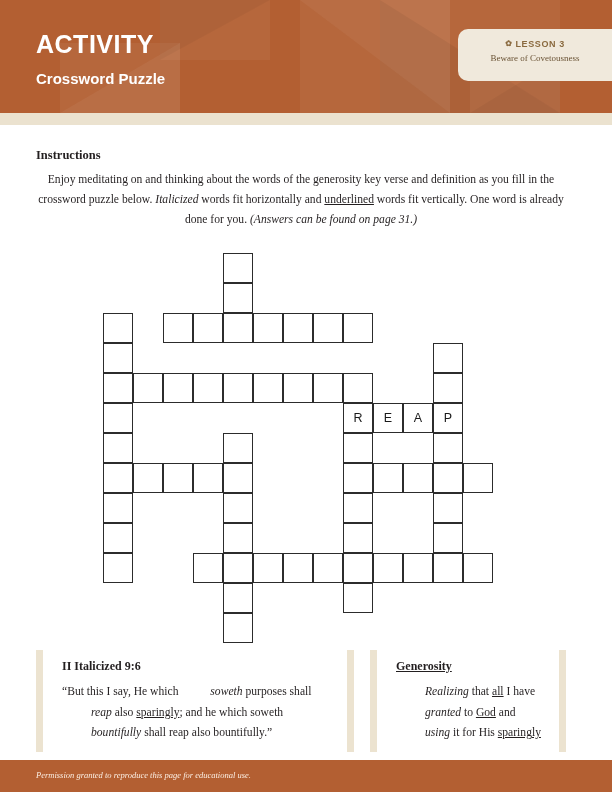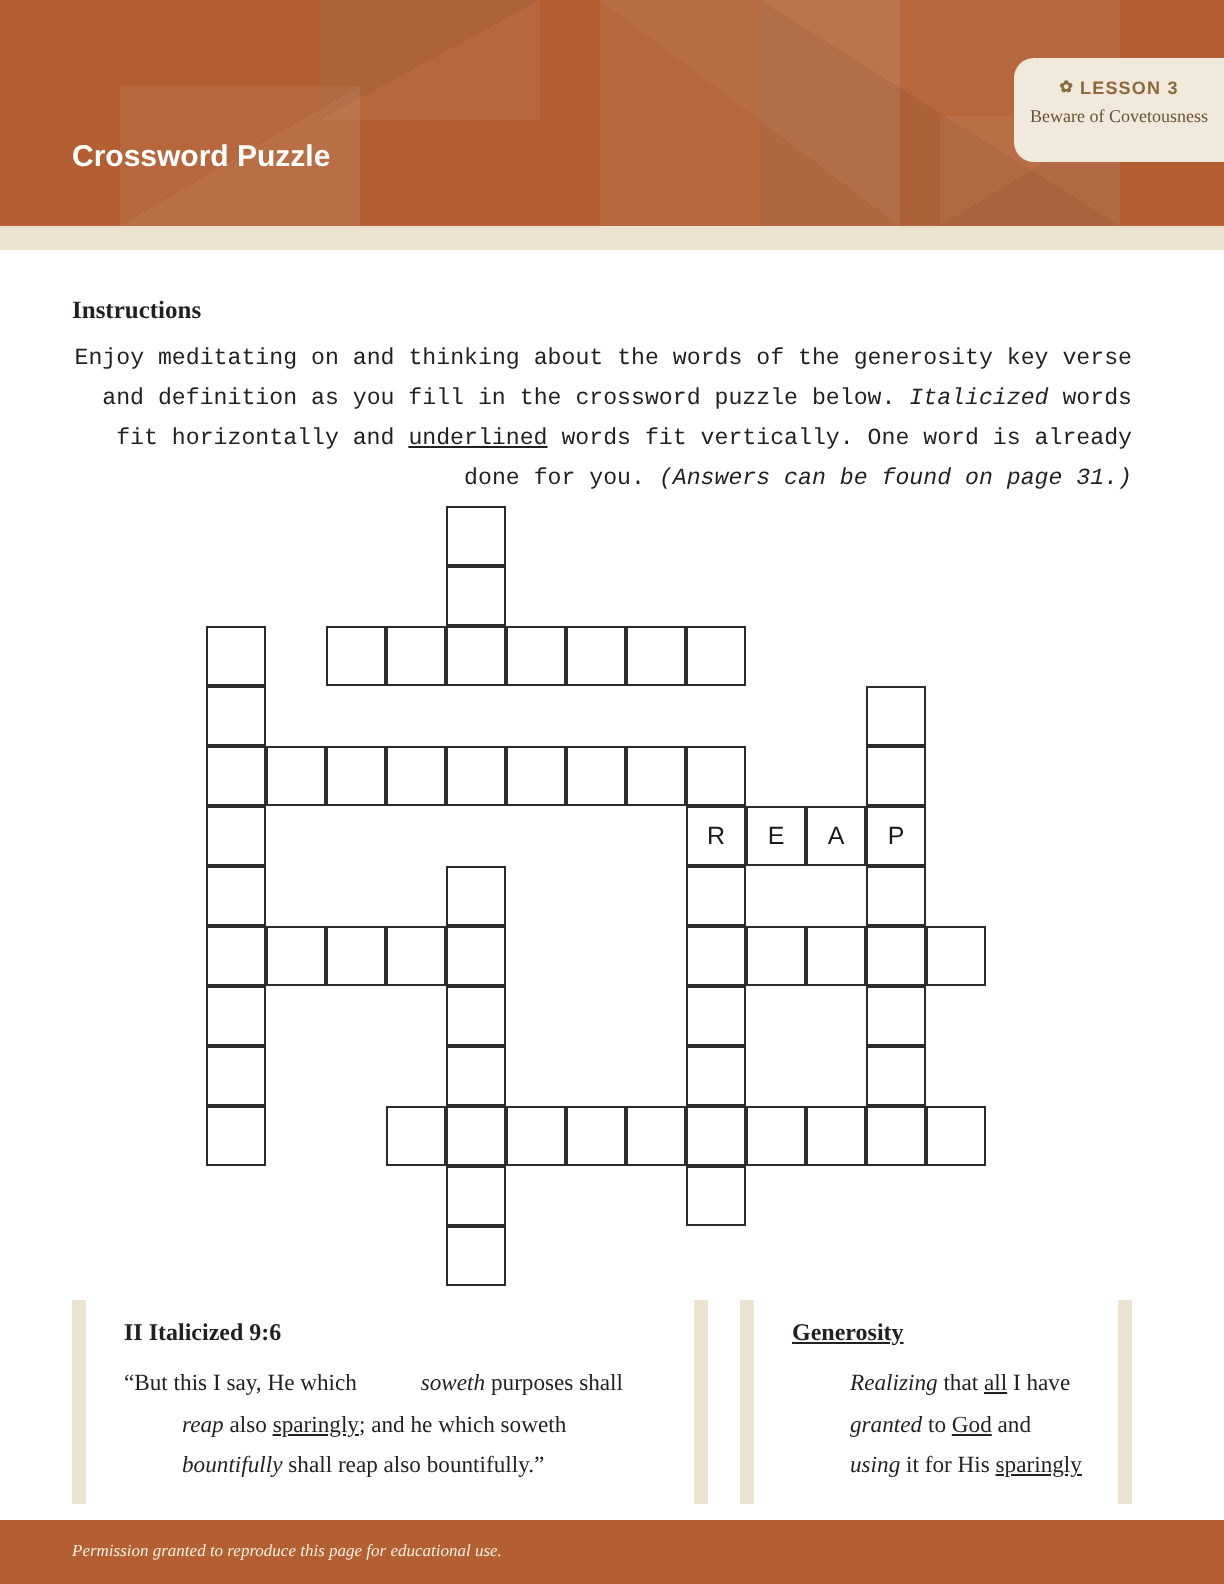--- a/index.html
+++ b/index.html
@@ -52,21 +52,21 @@
     font-family: "Liberation Sans", sans-serif;
     font-weight: bold;
     font-size: 15px;
     color: #ffffff;
   }
 
   .lesson-badge {
     position: absolute;
     right: 0;
     top: 29px;
-    width: 105px;
+    width: 154px;
     height: 52px;
     background: #f0e9dc;
     border-top-left-radius: 10px;
     border-bottom-left-radius: 10px;
     text-align: center;
     box-sizing: border-box;
     padding-top: 10px;
   }
   .lesson-badge .lesson-line {
     font-family: "Liberation Sans", sans-serif;
@@ -107,22 +107,21 @@
     font-weight: bold;
     font-size: 12.5px;
   }
   .instructions-body {
     position: absolute;
     left: 36px;
     top: 170px;
     width: 530px;
     font-size: 11.6px;
     line-height: 1.72;
-    text-align: right;
-    font-family: Liberation Mono, monospace;
+    text-align: center;
   }
   .instructions-body i { font-style: italic; }
   .instructions-body u { text-decoration: underline; }
 
   
   #crossword {
     position: absolute;
     left: 0;
     top: 248px;
     width: 612px;
@@ -208,20 +207,21 @@
 </head>
 <body>
 
 <div class="header">
   <div class="facet f1"></div>
   <div class="facet f2"></div>
   <div class="facet f3"></div>
   <div class="facet f4"></div>
   <div class="facet f5"></div>
 
+  <div class="header-title">ACTIVITY</div>
   <div class="header-subtitle">Crossword Puzzle</div>
 
   <div class="lesson-badge">
     <div class="lesson-line">
       <span class="leaf-icon">✿</span><span>LESSON 3</span>
     </div>
     <div class="lesson-sub">Beware of Covetousness</div>
   </div>
 </div>
 <div class="header-band"></div>

